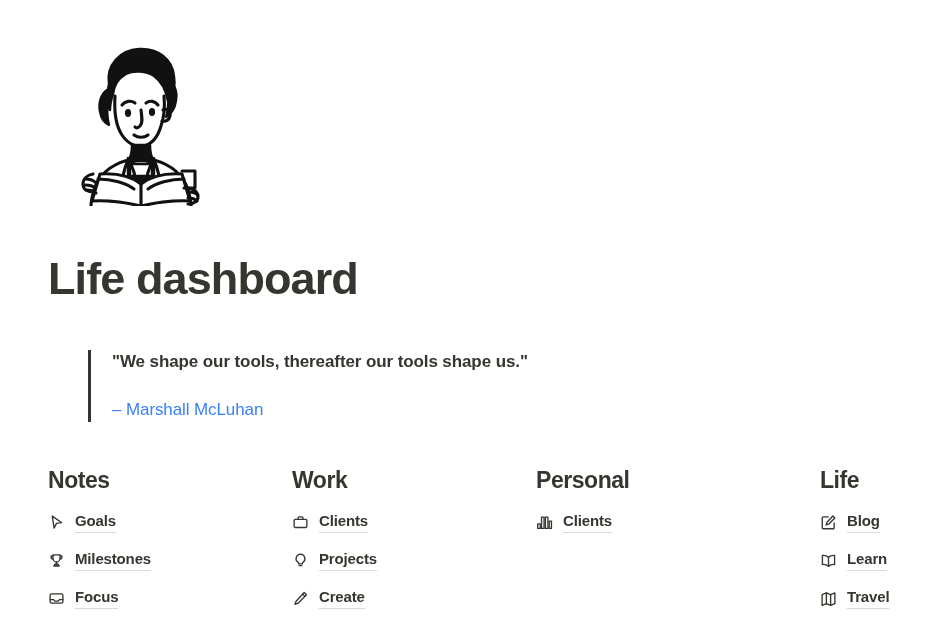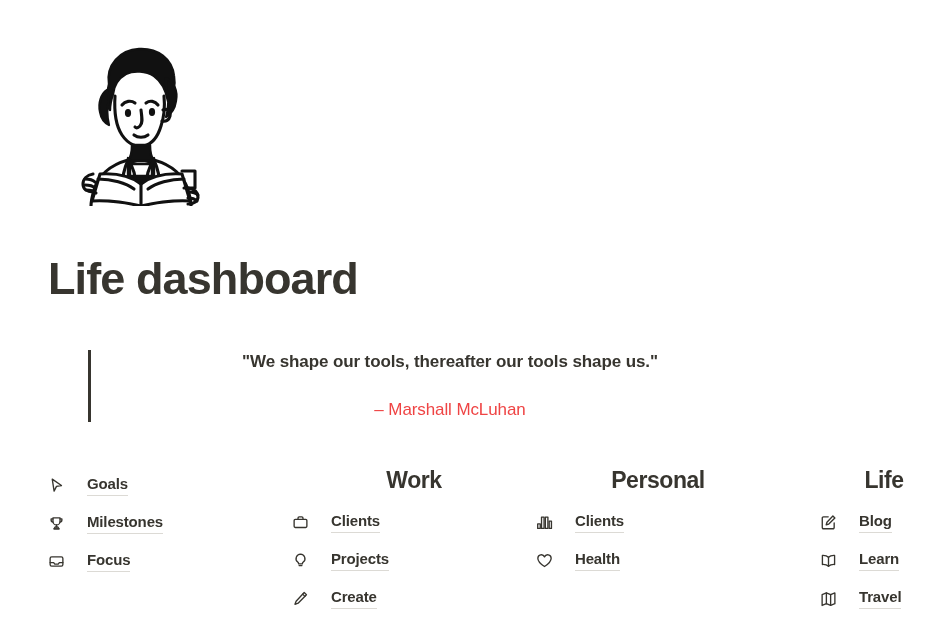--- a/index.html
+++ b/index.html
@@ -13,21 +13,20 @@
     font-family: "Liberation Sans", sans-serif;
     color: #37352f;
     overflow: hidden;
     position: relative;
   }
   .page {
     position: relative;
     width: 930px;
     height: 564px;
     box-sizing: border-box;
-    text-align: center;
   }
 
   
   .hero-illustration {
     position: absolute;
     left: 62px;
     top: 38px;
     width: 150px;
     height: 168px;
   }
@@ -70,21 +69,21 @@
     letter-spacing: -0.1px;
   }
   .quote-spacer {
     height: 24px;
   }
   .quote-attribution {
     margin: 0;
     font-size: 17px;
     line-height: 24px;
     font-weight: normal;
-    color: #ef4444;
+    color: #3b82f6;
     letter-spacing: -0.1px;
   }
 
   
   .columns {
     position: absolute;
     left: 48px;
     top: 466px;
     width: 860px;
     display: flex;
@@ -108,21 +107,20 @@
   }
   .link-list {
     list-style: none;
     margin: 0;
     padding: 0;
   }
   .link-row {
     display: flex;
     align-items: center;
     height: 38px;
-    gap: 12px;
   }
   .link-icon {
     flex: 0 0 auto;
     width: 17px;
     height: 17px;
     margin-right: 10px;
     display: inline-flex;
     align-items: center;
     justify-content: center;
     color: #37352f;
@@ -210,20 +208,21 @@
 
   <blockquote class="quote-block">
     <p class="quote-text">"We shape our tools, thereafter our tools shape us."</p>
     <div class="quote-spacer"></div>
     <p class="quote-attribution">– Marshall McLuhan</p>
   </blockquote>
 
   <div class="columns">
 
     <div class="column">
+      <h2 class="column-title">Notes</h2>
       <ul class="link-list">
         <li class="link-row">
           <span class="link-icon">
             <svg viewBox="0 0 24 24" fill="none" stroke="#37352f" stroke-width="1.9" stroke-linecap="round" stroke-linejoin="round">
               <path d="M6 3 L19 12 L12 13.2 L8.6 20 Z"></path>
             </svg>
           </span>
           <a class="link-label">Goals</a>
         </li>
         <li class="link-row">
@@ -291,28 +290,20 @@
           <span class="link-icon">
             <svg viewBox="0 0 24 24" fill="none" stroke="#37352f" stroke-width="1.9" stroke-linejoin="round">
               <rect x="2.4" y="14" width="3.6" height="6.4"></rect>
               <rect x="7.8" y="4.4" width="3.6" height="16"></rect>
               <rect x="13.2" y="4.4" width="3.6" height="16"></rect>
               <rect x="18.6" y="10" width="3.2" height="10.4"></rect>
             </svg>
           </span>
           <a class="link-label">Clients</a>
         </li>
-        <li class="link-row">
-          <span class="link-icon">
-            <svg viewBox="0 0 24 24" fill="none" stroke="#37352f" stroke-width="1.9" stroke-linecap="round" stroke-linejoin="round">
-              <path d="M12 20.4 C12 20.4 2.6 14.6 2.6 8.8 A4.9 4.9 0 0 1 12 6.9 A4.9 4.9 0 0 1 21.4 8.8 C21.4 14.6 12 20.4 12 20.4 Z"></path>
-            </svg>
-          </span>
-          <a class="link-label">Health</a>
-        </li>
       </ul>
     </div>
 
     <div class="column">
       <h2 class="column-title">Life</h2>
       <ul class="link-list">
         <li class="link-row">
           <span class="link-icon">
             <svg viewBox="0 0 24 24" fill="none" stroke="#37352f" stroke-width="1.9" stroke-linecap="round" stroke-linejoin="round">
               <path d="M20 12.6 V19.2 A1.6 1.6 0 0 1 18.4 20.8 H4.8 A1.6 1.6 0 0 1 3.2 19.2 V5.6 A1.6 1.6 0 0 1 4.8 4 H11.6"></path>

